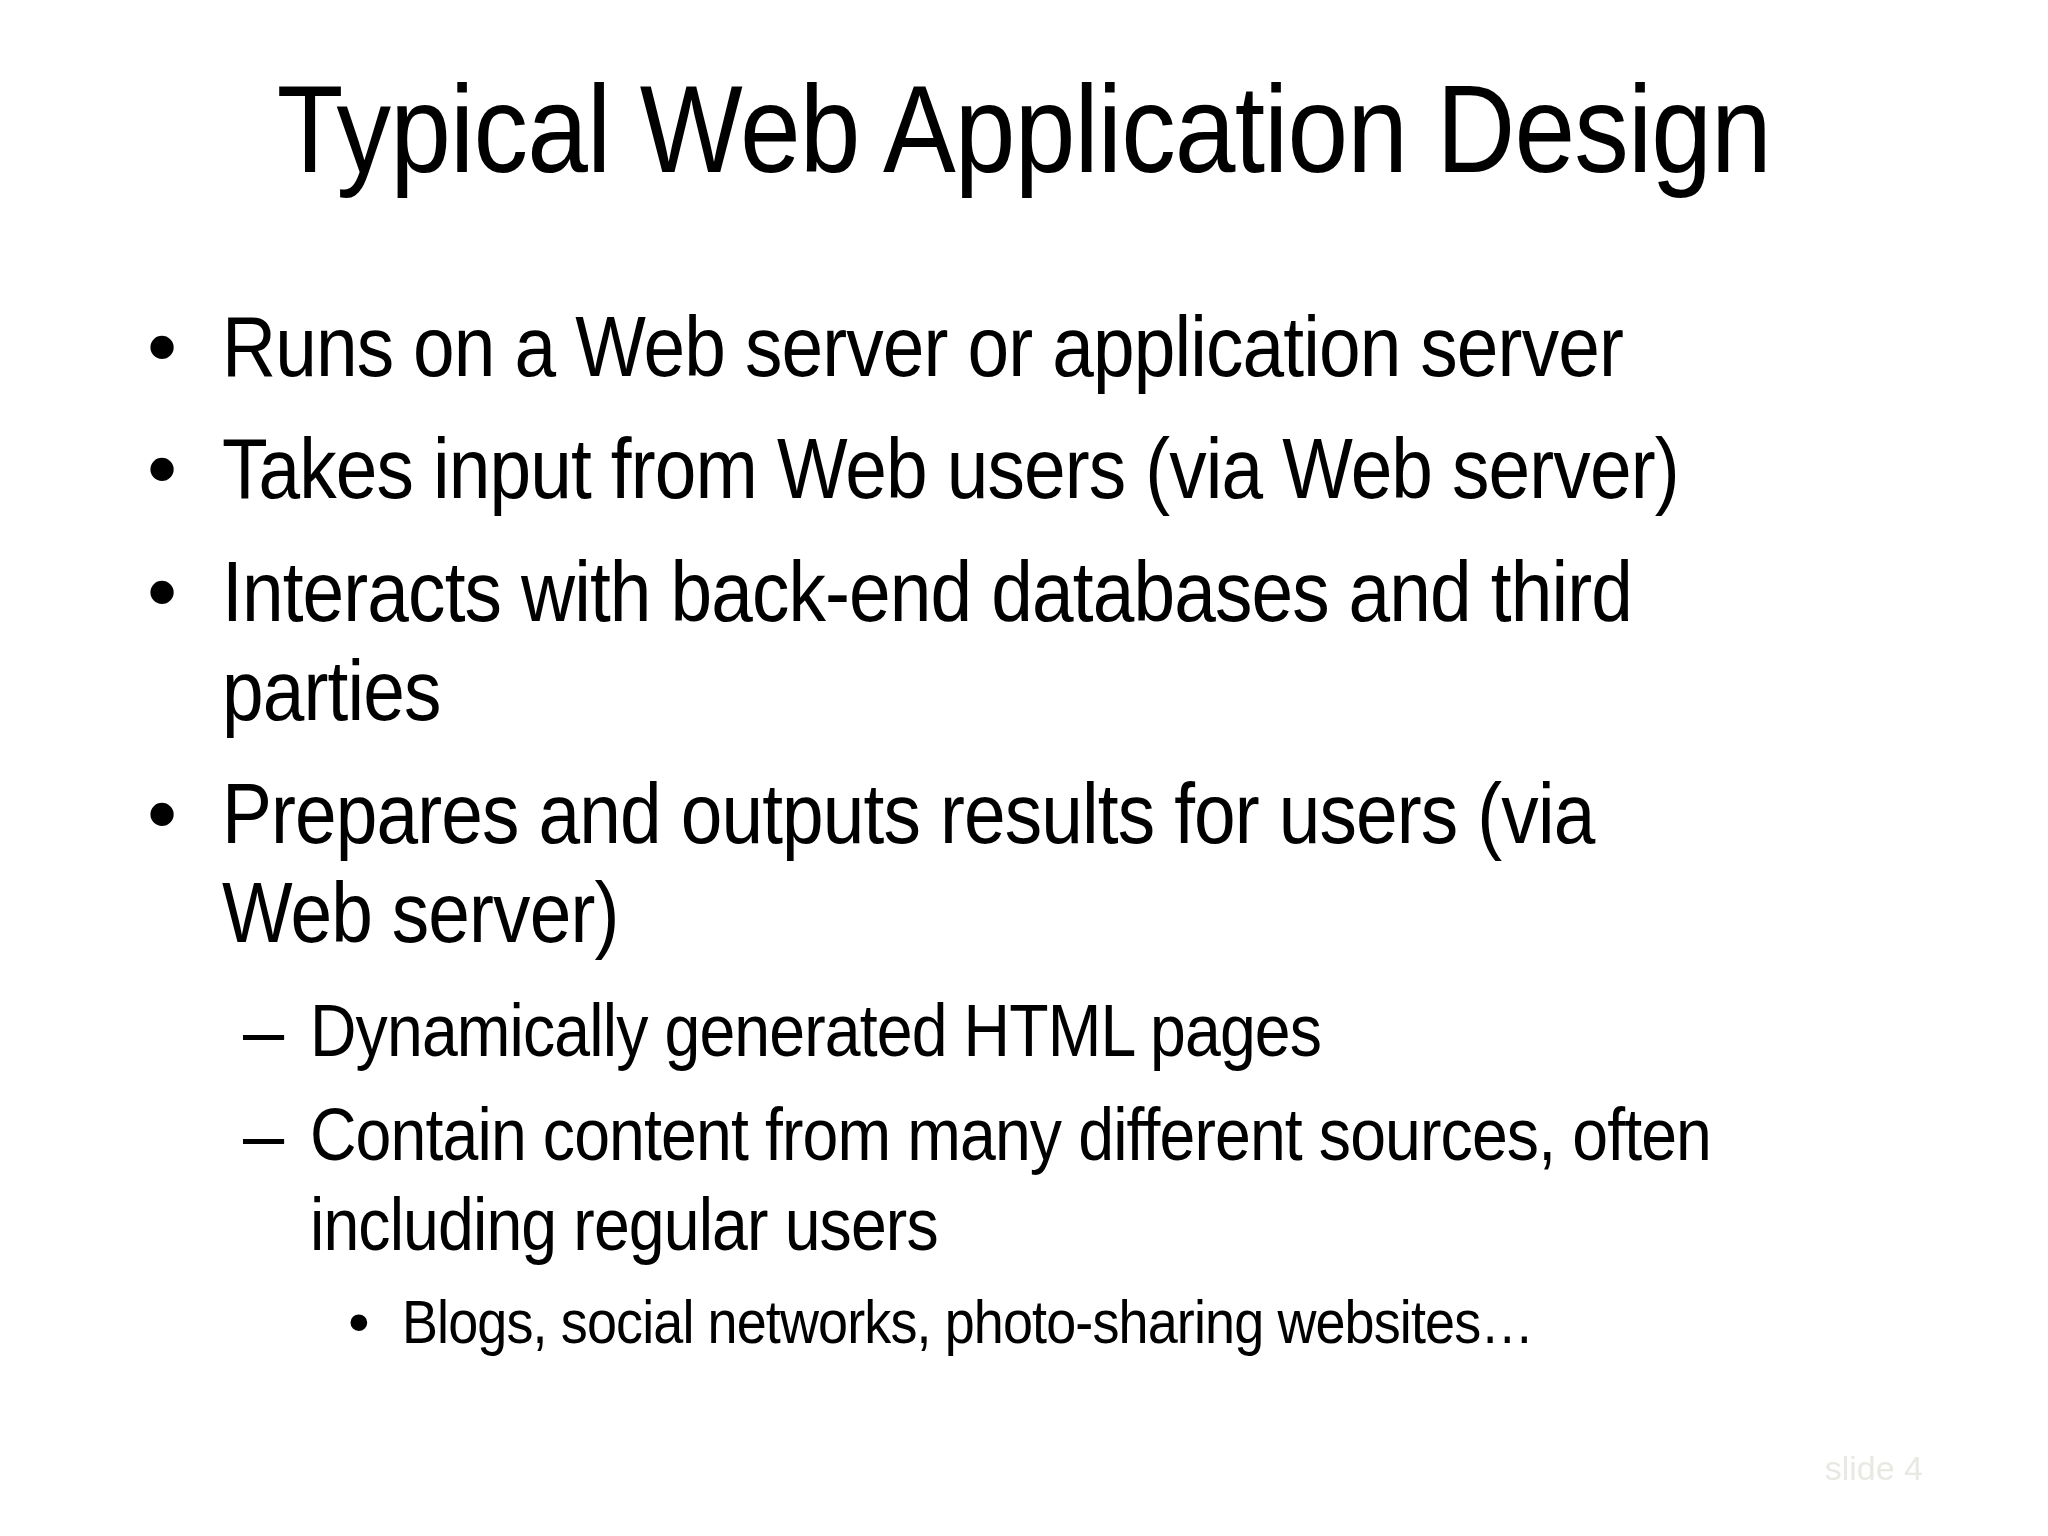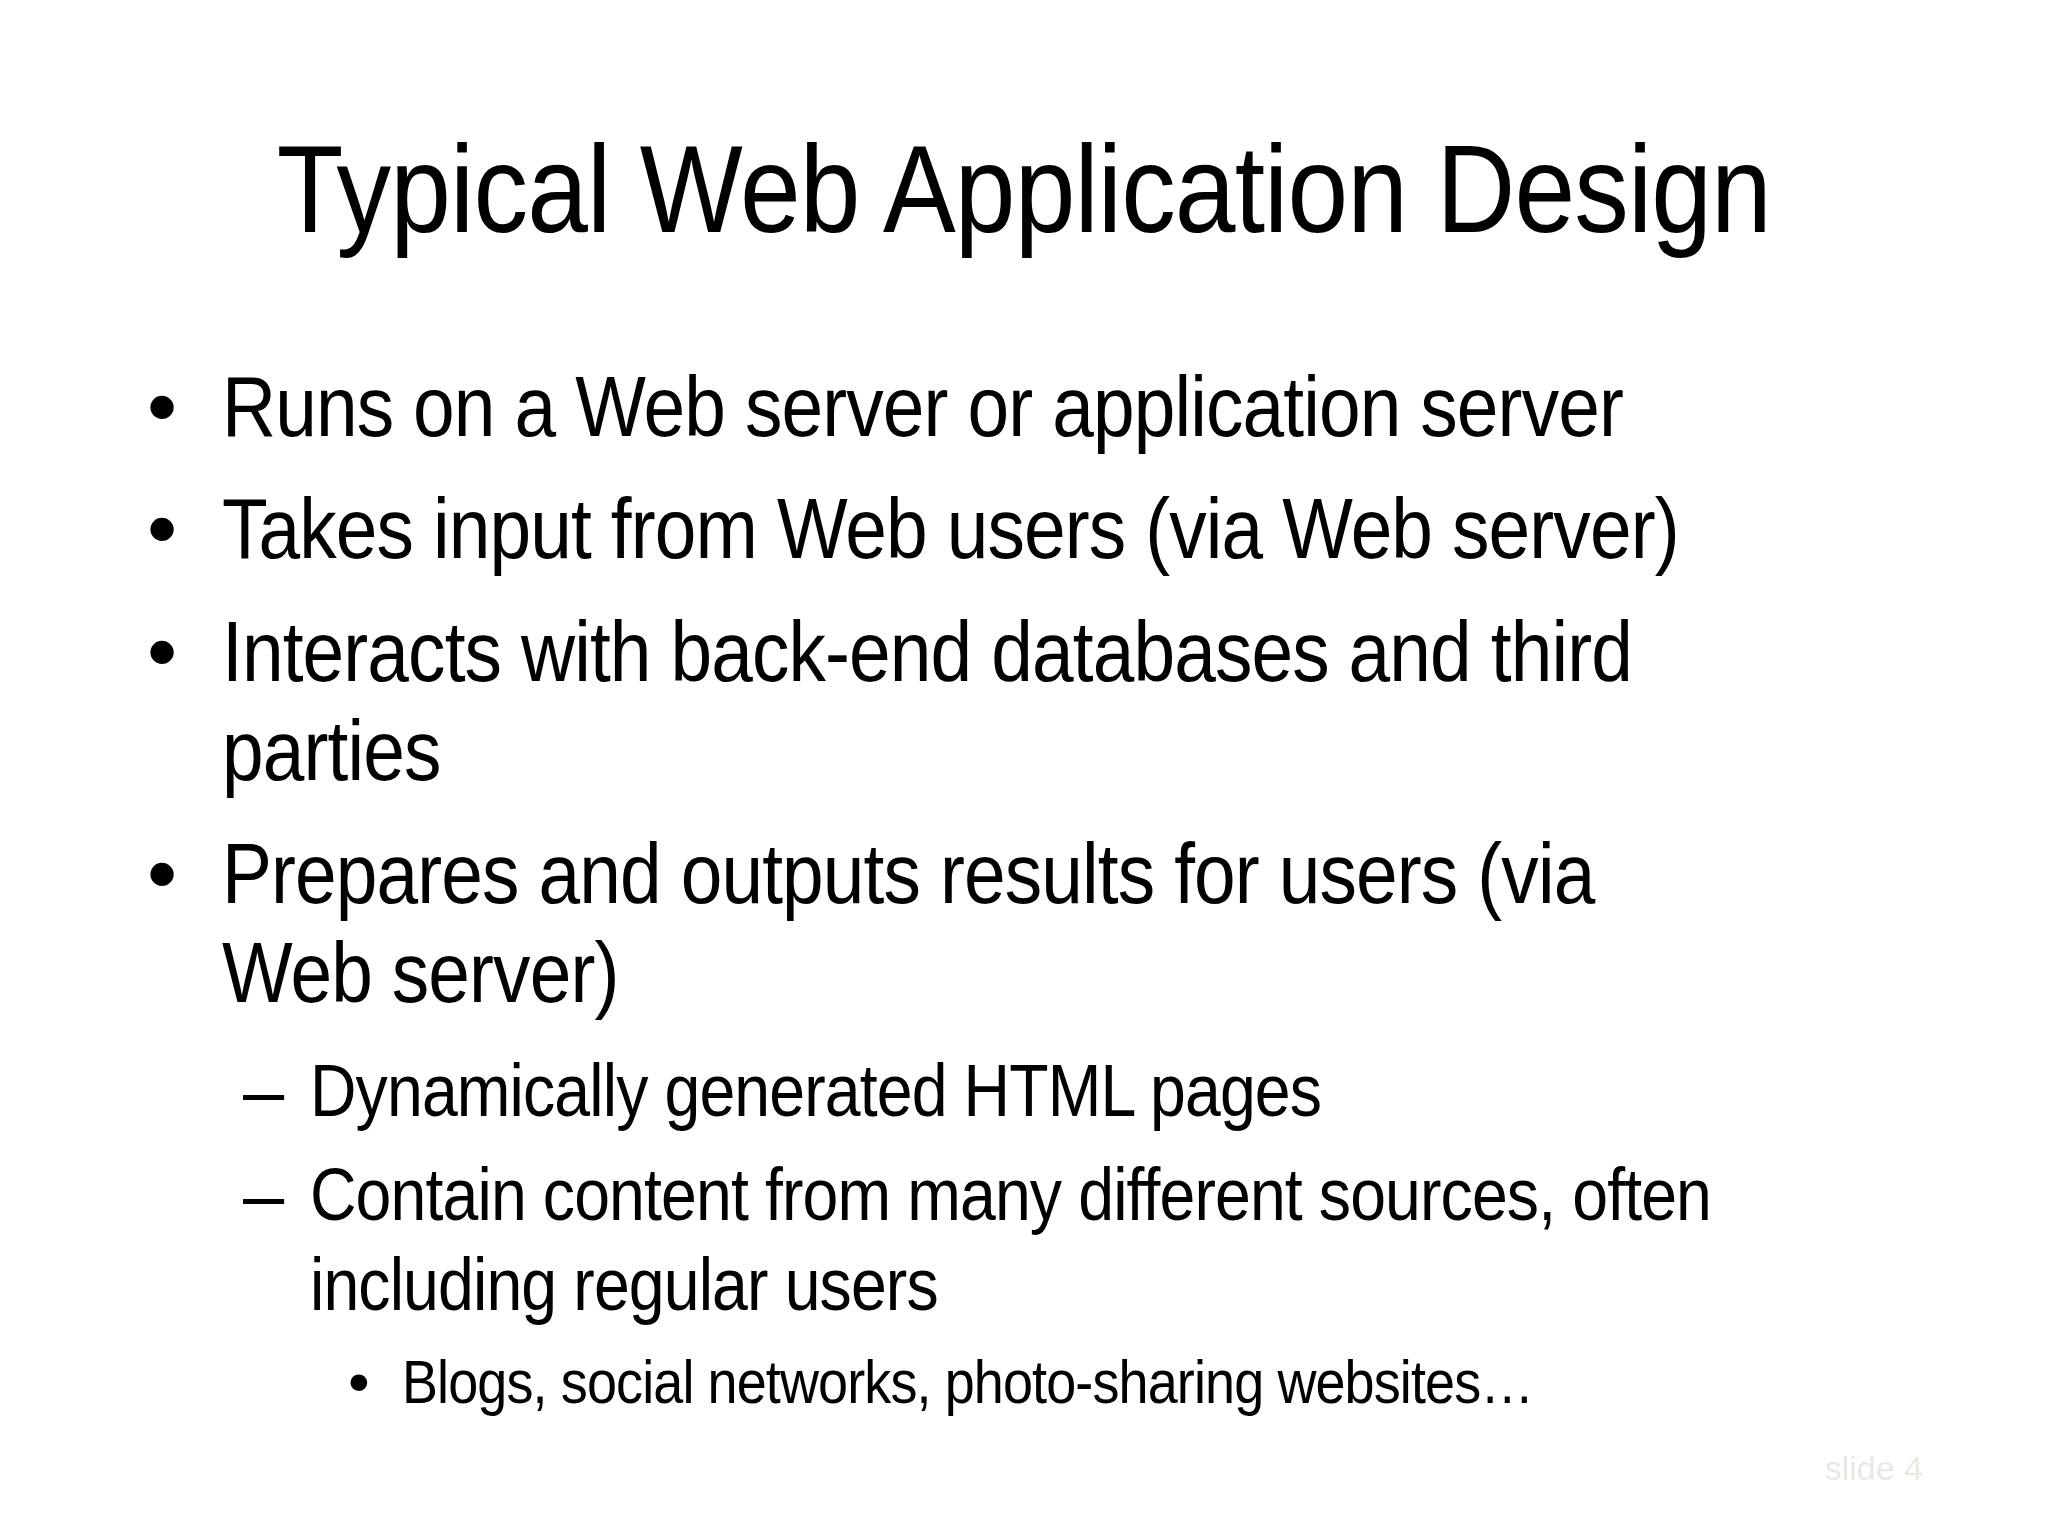--- a/index.html
+++ b/index.html
@@ -10,21 +10,21 @@
   .slide {
     position: relative;
     width: 2048px;
     height: 1536px;
     background: #ffffff;
     overflow: hidden;
     font-family: "Liberation Sans", "DejaVu Sans", sans-serif;
     color: #000000;
   }
   .title {
-    padding-top: 118px;
+    padding-top: 58px;
     text-align: center;
     font-size: 124px;
     line-height: 1.15;
     font-weight: 400;
     white-space: nowrap;
   }
   .title-inner {
     display: inline-block;
     transform: scaleX(0.88);
     transform-origin: 50% 0;

